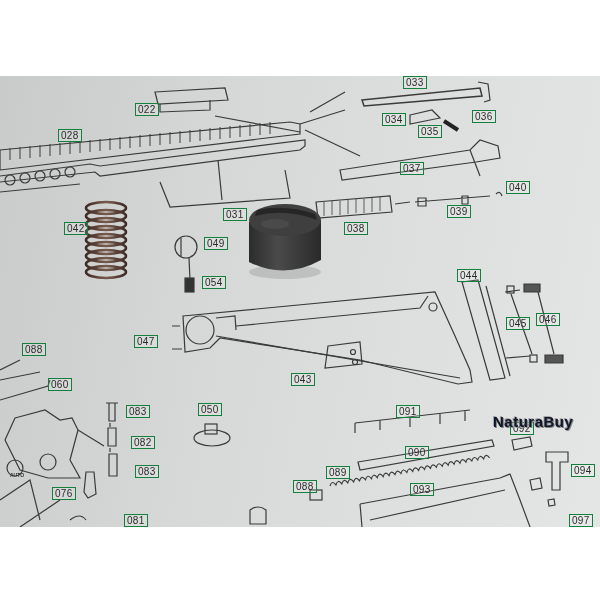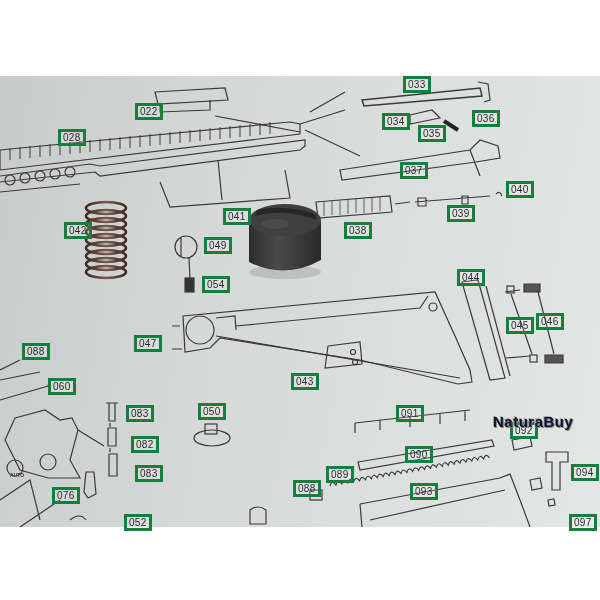--- a/index.html
+++ b/index.html
@@ -1,20 +1,20 @@
 <!DOCTYPE html>
 <html><head>
 <meta charset="utf-8">
 <style>
   html, body { margin:0; padding:0; background:#ffffff; }
   body { width:600px; height:600px; position:relative; overflow:hidden; font-family:"Liberation Sans", sans-serif; }
   .photo { position:absolute; left:0; top:76px; width:600px; height:451px; overflow:hidden;
     background: linear-gradient(100deg, #c9cbca 0%, #d6d8d7 35%, #dcdedd 60%, #e4e6e5 100%); }
   .photo svg { position:absolute; left:0; top:0; }
-  .lbl { position:absolute; font-size:10px; line-height:11px; color:#2a2a2a; border:3px solid #15803d;
+  .lbl { position:absolute; font-size:10px; line-height:11px; color:#2a2a2a; border:1px solid #15803d;
     padding:0 2px; background:rgba(255,255,255,0.15); letter-spacing:0.3px; font-family:"Liberation Sans", sans-serif; }
   .watermark { position:absolute; left:493px; top:413px; font-size:15px; font-weight:bold; color:#0f172a;
     text-shadow: 0 0 1px #777, 1px 1px 0 #888, -1px -1px 0 #aaa; letter-spacing:0.5px; font-family:"Liberation Sans", sans-serif; }
   .tiny { position:absolute; font-size:5px; color:#333; font-weight:bold; }
 </style>
 </head>
 <body>
 
 <div class="photo">
   <svg width="600" height="451" viewBox="0 76 600 451">
@@ -162,21 +162,21 @@
 <div>
   <span class="lbl" style="left:403px;top:76px">033</span>
   <span class="lbl" style="left:135px;top:103px">022</span>
   <span class="lbl" style="left:382px;top:113px">034</span>
   <span class="lbl" style="left:472px;top:110px">036</span>
   <span class="lbl" style="left:418px;top:125px">035</span>
   <span class="lbl" style="left:58px;top:129px">028</span>
   <span class="lbl" style="left:400px;top:162px">037</span>
   <span class="lbl" style="left:506px;top:181px">040</span>
   <span class="lbl" style="left:447px;top:205px">039</span>
-  <span class="lbl" style="left:223px;top:208px">041</span>
+  <span class="lbl" style="left:223px;top:208px">031</span>
   <span class="lbl" style="left:344px;top:222px">038</span>
   <span class="lbl" style="left:64px;top:222px">042</span>
   <span class="lbl" style="left:204px;top:237px">049</span>
   <span class="lbl" style="left:202px;top:276px">054</span>
   <span class="lbl" style="left:457px;top:269px">044</span>
   <span class="lbl" style="left:506px;top:317px">045</span>
   <span class="lbl" style="left:536px;top:313px">046</span>
   <span class="lbl" style="left:134px;top:335px">047</span>
   <span class="lbl" style="left:22px;top:343px">088</span>
   <span class="lbl" style="left:291px;top:373px">043</span>
@@ -186,17 +186,17 @@
   <span class="lbl" style="left:396px;top:405px">091</span>
   <span class="lbl" style="left:510px;top:422px">092</span>
   <span class="lbl" style="left:131px;top:436px">082</span>
   <span class="lbl" style="left:405px;top:446px">090</span>
   <span class="lbl" style="left:135px;top:465px">083</span>
   <span class="lbl" style="left:571px;top:464px">094</span>
   <span class="lbl" style="left:326px;top:466px">089</span>
   <span class="lbl" style="left:293px;top:480px">088</span>
   <span class="lbl" style="left:410px;top:483px">093</span>
   <span class="lbl" style="left:52px;top:487px">076</span>
-  <span class="lbl" style="left:124px;top:514px">052</span>
+  <span class="lbl" style="left:124px;top:514px">081</span>
   <span class="lbl" style="left:569px;top:514px">097</span>
 </div>
 
 <span class="watermark">NaturaBuy</span>
 
 </body></html>

